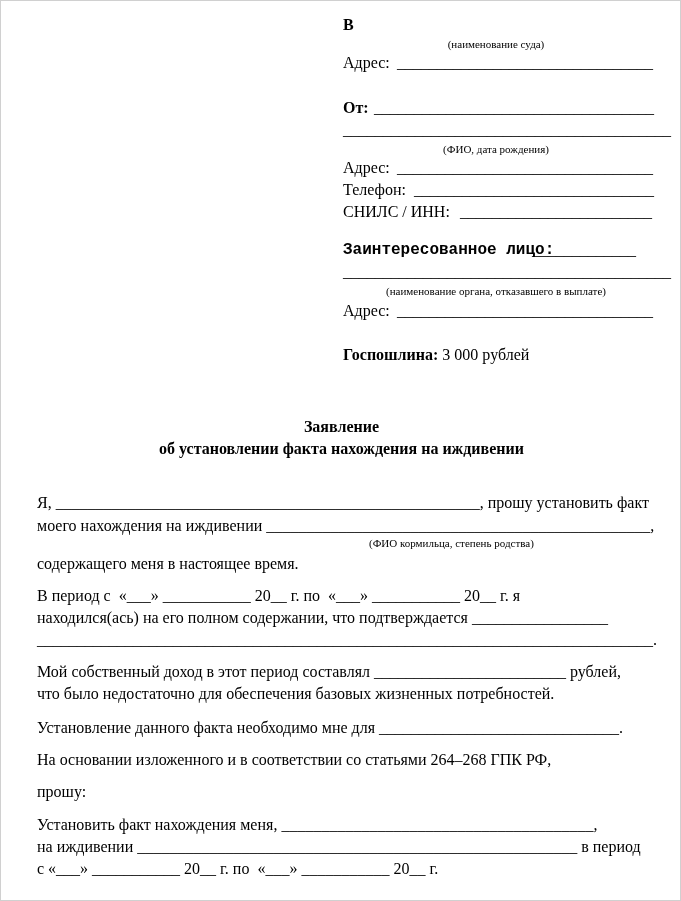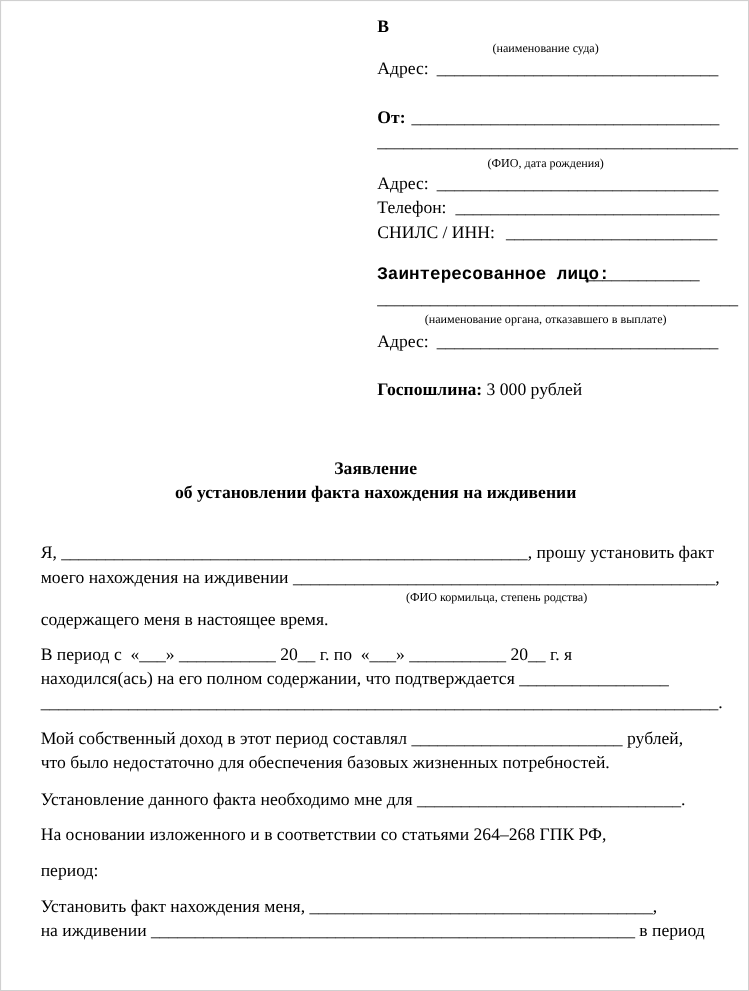--- a/index.html
+++ b/index.html
@@ -61,18 +61,19 @@
   <div class="abs" style="left:36px; top:609px;">находился(ась) на его полном содержании, что подтверждается _________________</div>
   <div class="abs" style="left:36px; top:631px;">_____________________________________________________________________________.</div>
 
   <div class="abs" style="left:36px; top:663px;">Мой собственный доход в этот период составлял ________________________ рублей,</div>
   <div class="abs" style="left:36px; top:685px;">что было недостаточно для обеспечения базовых жизненных потребностей.</div>
 
   <div class="abs" style="left:36px; top:719px;">Установление данного факта необходимо мне для ______________________________.</div>
 
   <div class="abs" style="left:36px; top:751px;">На основании изложенного и в соответствии со статьями 264–268 ГПК РФ,</div>
 
-  <div class="abs" style="left:36px; top:783px;">период:</div>
+  <div class="abs" style="left:36px; top:783px;">прошу:</div>
 
   <div class="abs" style="left:36px; top:816px;">Установить факт нахождения меня, _______________________________________,</div>
   <div class="abs" style="left:36px; top:838px;">на иждивении _______________________________________________________ в период</div>
+  <div class="abs" style="left:36px; top:860px;">с «___» ___________ 20__ г. по  «___» ___________ 20__ г.</div>
 
 </div>
 
 </body></html>

